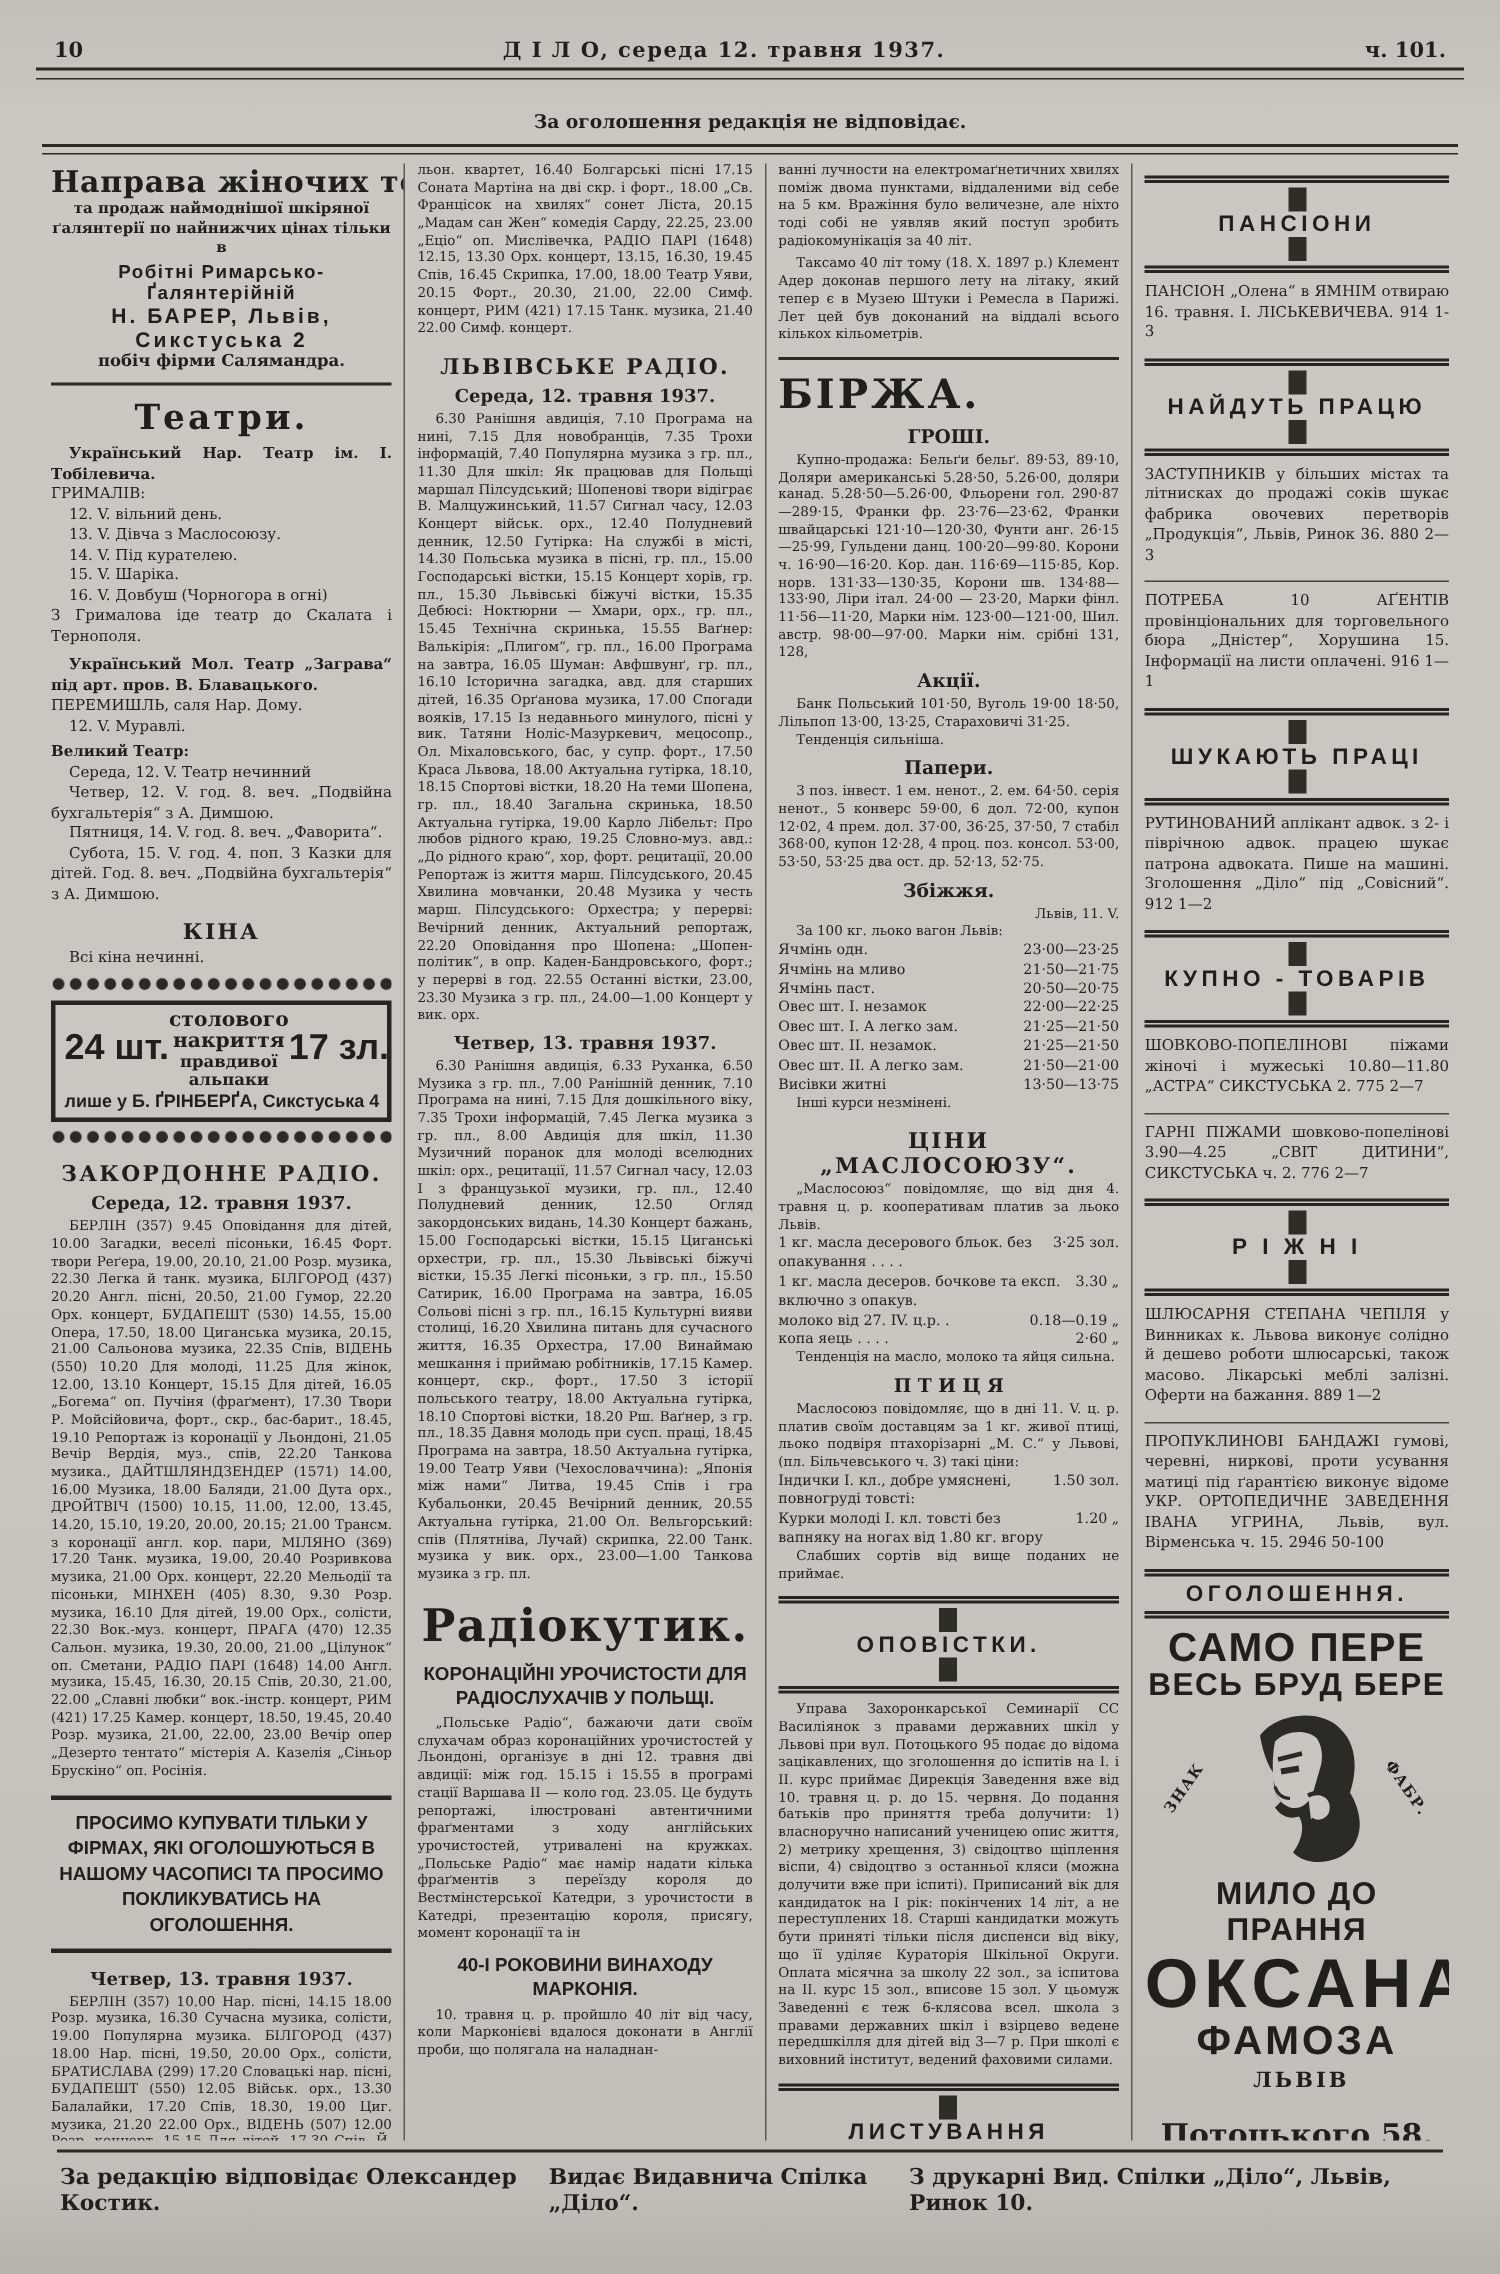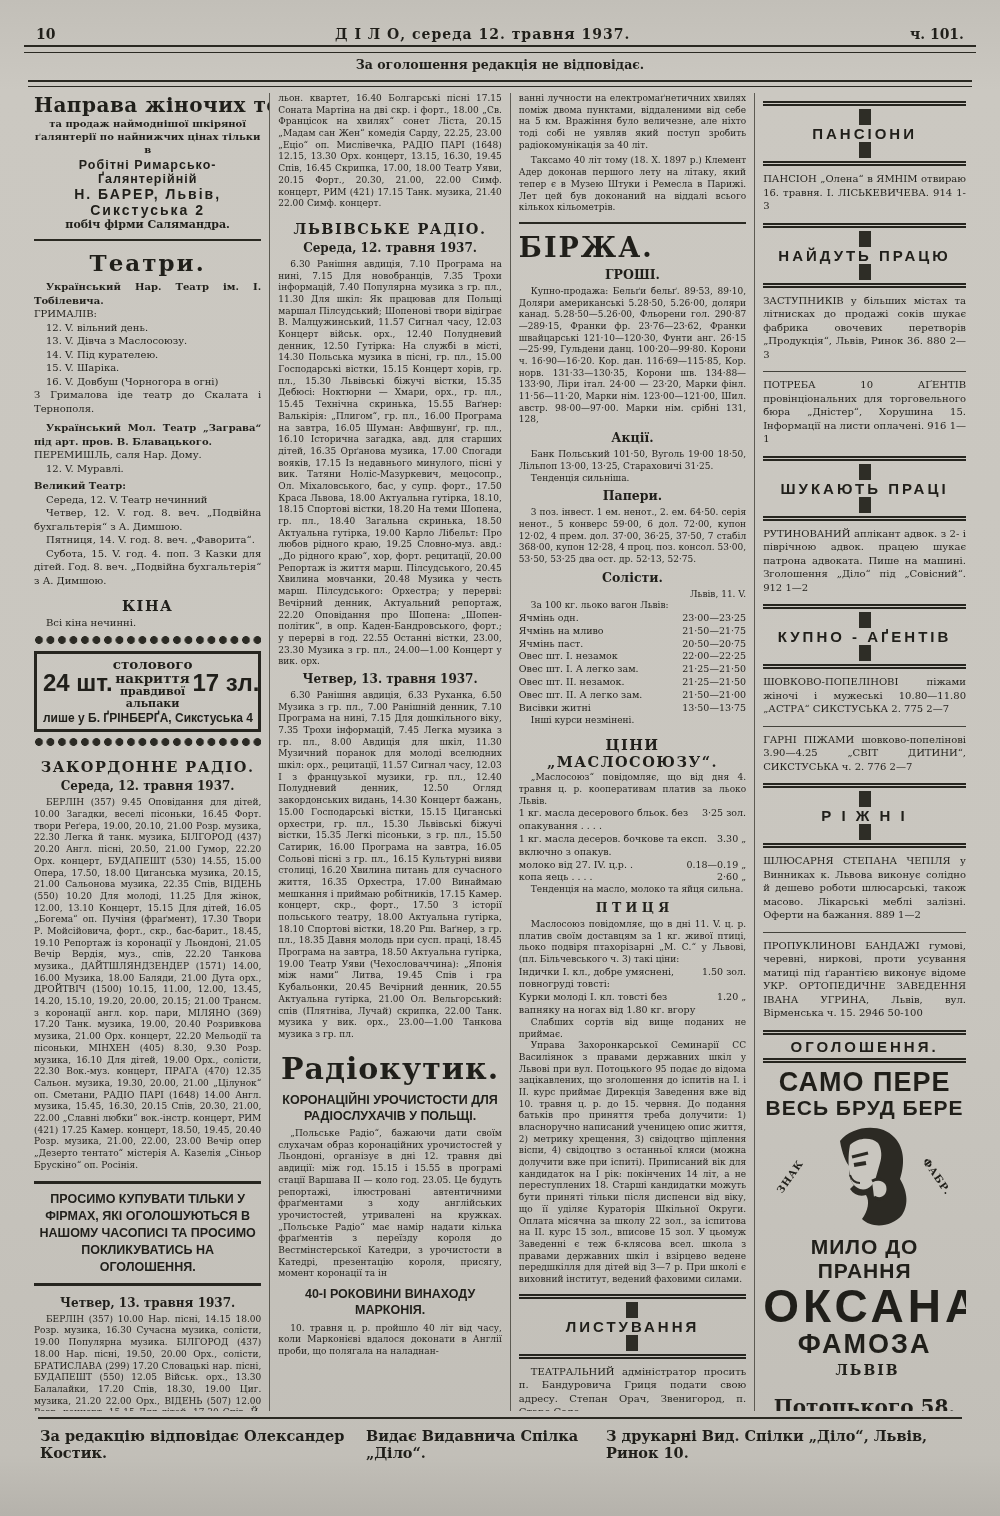--- a/index.html
+++ b/index.html
@@ -9,21 +9,21 @@
   .inner{padding:26px 24px 0 24px;}
   
   .hdr{display:flex;justify-content:space-between;align-items:baseline;font-weight:bold;font-size:14px;padding:0 12px;}
   .hdr .mid{letter-spacing:1px;}
   .dbl{height:5px;border-top:2px solid #2a2922;border-bottom:1px solid #2a2922;margin-top:3px;}
   
   .banner{display:flex;align-items:center;justify-content:space-between;margin:18px 6px 0 6px;}
   .bars{display:flex;flex-direction:column;gap:7px;width:158px;}
   .bars div{height:8px;background:#2c2b24;}
   .banner-title{font-family:"DejaVu Serif",serif;font-weight:bold;font-size:56px;letter-spacing:14px;line-height:1;white-space:nowrap;color:#26251f;}
-  .banner-sub{text-align:center;font-weight:bold;font-size:12.5px;margin-top:4px;}
+  .banner-sub{text-align:center;font-weight:bold;font-size:12.5px;margin-top:20px;}
   .banner-rule{height:4px;border-top:2px solid #2a2922;border-bottom:1px solid #2a2922;margin:8px 4px 0 4px;}
   
   .cols{display:flex;margin-top:6px;padding:0 10px;}
   .col{height:1318px;overflow:hidden;}
   .c1{width:242px;padding-right:8px;border-right:1px solid #5c5a52;}
   .c2{width:238px;padding:0 8px;border-right:1px solid #5c5a52;}
   .c3{width:242px;padding:0 8px;border-right:1px solid #5c5a52;}
   .c4{width:216px;padding-left:8px;}
   p{margin:0;}
   .bt{font-size:9px;line-height:1.3;text-align:justify;}
@@ -194,21 +194,21 @@
 
         <div>
           <p class="bir-title">БІРЖА.</p>
           <p class="sub-c">ГРОШІ.</p>
           <p class="bt ind">Купно-продажа: Бельґи бельґ. 89·53, 89·10, Доляри американські 5.28·50, 5.26·00, доляри канад. 5.28·50—5.26·00, Фльорени гол. 290·87—289·15, Франки фр. 23·76—23·62, Франки швайцарські 121·10—120·30, Фунти анг. 26·15—25·99, Гульдени данц. 100·20—99·80. Корони ч. 16·90—16·20. Кор. дан. 116·69—115·85, Кор. норв. 131·33—130·35, Корони шв. 134·88—133·90, Ліри італ. 24·00 — 23·20, Марки фінл. 11·56—11·20, Марки нім. 123·00—121·00, Шил. австр. 98·00—97·00. Марки нім. срібні 131, 128,</p>
           <p class="sub-c">Акції.</p>
           <p class="bt ind">Банк Польський 101·50, Вуголь 19·00 18·50, Лільпоп 13·00, 13·25, Стараховичі 31·25.</p>
           <p class="bt ind">Тенденція сильніша.</p>
           <p class="sub-c">Папери.</p>
           <p class="bt ind">3 поз. інвест. 1 ем. ненот., 2. ем. 64·50. серія ненот., 5 конверс 59·00, 6 дол. 72·00, купон 12·02, 4 прем. дол. 37·00, 36·25, 37·50, 7 стабіл 368·00, купон 12·28, 4 проц. поз. консол. 53·00, 53·50, 53·25 два ост. др. 52·13, 52·75.</p>
-          <p class="sub-c">Солісти.</p>
+          <p class="sub-c">Збіжжя.</p>
           <p class="bt" style="text-align:right;">Львів, 11. V.</p>
           <p class="bt ind">За 100 кг. льоко вагон Львів:</p>
           <div class="prow">
               <span class="nm">Ячмінь одн.</span>
               <span class="vl">23·00—23·25</span>
             </div>
           <div class="prow">
               <span class="nm">Ячмінь на мливо</span>
               <span class="vl">21·50—21·75</span>
             </div>
@@ -268,20 +268,25 @@
               <span class="nm">Індички I. кл., добре умяснені, повногруді товсті:</span>
               <span class="vl">1.50 зол.</span>
             </div>
           <div class="prow">
               <span class="nm">Курки молоді I. кл. товсті без вапняку на ногах від 1.80 кг. вгору</span>
               <span class="vl">1.20 „</span>
             </div>
           <p class="bt ind">Слабших сортів від вище поданих не приймає.</p>
         </div>
 
+        <div class="bx">
+          <span class="cmk"></span>
+          <span class="lbl">ОПОВІСТКИ.</span>
+          <span class="cmk"></span>
+        </div>
         <p class="bt ind">Управа Захоронкарської Семинарії СС Василіянок з правами державних шкіл у Львові при вул. Потоцького 95 подає до відома зацікавлених, що зголошення до іспитів на I. і II. курс приймає Дирекція Заведення вже від 10. травня ц. р. до 15. червня. До подання батьків про приняття треба долучити: 1) власноручно написаний ученицею опис життя, 2) метрику хрещення, 3) свідоцтво щіплення віспи, 4) свідоцтво з останньої кляси (можна долучити вже при іспиті). Приписаний вік для кандидаток на I рік: покінчених 14 літ, а не переступлених 18. Старші кандидатки можуть бути приняті тільки після диспенси від віку, що її уділяє Кураторія Шкільної Округи. Оплата місячна за школу 22 зол., за іспитова на II. курс 15 зол., вписове 15 зол. У цьомуж Заведенні є теж 6-клясова всел. школа з правами державних шкіл і взірцево ведене передшкілля для дітей від 3—7 р. При школі є виховний інститут, ведений фаховими силами.</p>
 
         <div class="bx">
           <span class="cmk"></span>
           <span class="lbl">ЛИСТУВАННЯ</span>
           <span class="cmk"></span>
         </div>
         <p class="bt10 ind">ТЕАТРАЛЬНИЙ адміністратор просить п. Бандуровича Гриця подати свою адресу. Степан Орач, Звенигород, п. Старе Село.</p>
 
       </div>
@@ -305,21 +310,21 @@
 
         <div class="bx">
           <span class="cmk"></span>
           <span class="lbl">ШУКАЮТЬ ПРАЦІ</span>
           <span class="cmk"></span>
         </div>
         <p class="ad">РУТИНОВАНИЙ аплікант адвок. з 2- і піврічною адвок. працею шукає патрона адвоката. Пише на машині. Зголошення „Діло“ під „Совісний“.  912 1—2</p>
 
         <div class="bx">
           <span class="cmk"></span>
-          <span class="lbl">КУПНО - АҐЕНТІВ</span>
+          <span class="lbl">КУПНО - ТОВАРІВ</span>
           <span class="cmk"></span>
         </div>
         <p class="ad">ШОВКОВО-ПОПЕЛІНОВІ піжами жіночі і мужеські 10.80—11.80 „АСТРА“ СИКСТУСЬКА 2.  775 2—7</p>
         <div class="thin-sep"></div>
         <p class="ad">ГАРНІ ПІЖАМИ шовково-попелінові 3.90—4.25 „СВІТ ДИТИНИ“, СИКСТУСЬКА ч. 2.  776 2—7</p>
 
         <div class="bx">
           <span class="cmk"></span>
           <span class="lbl">Р І Ж Н І</span>
           <span class="cmk"></span>

